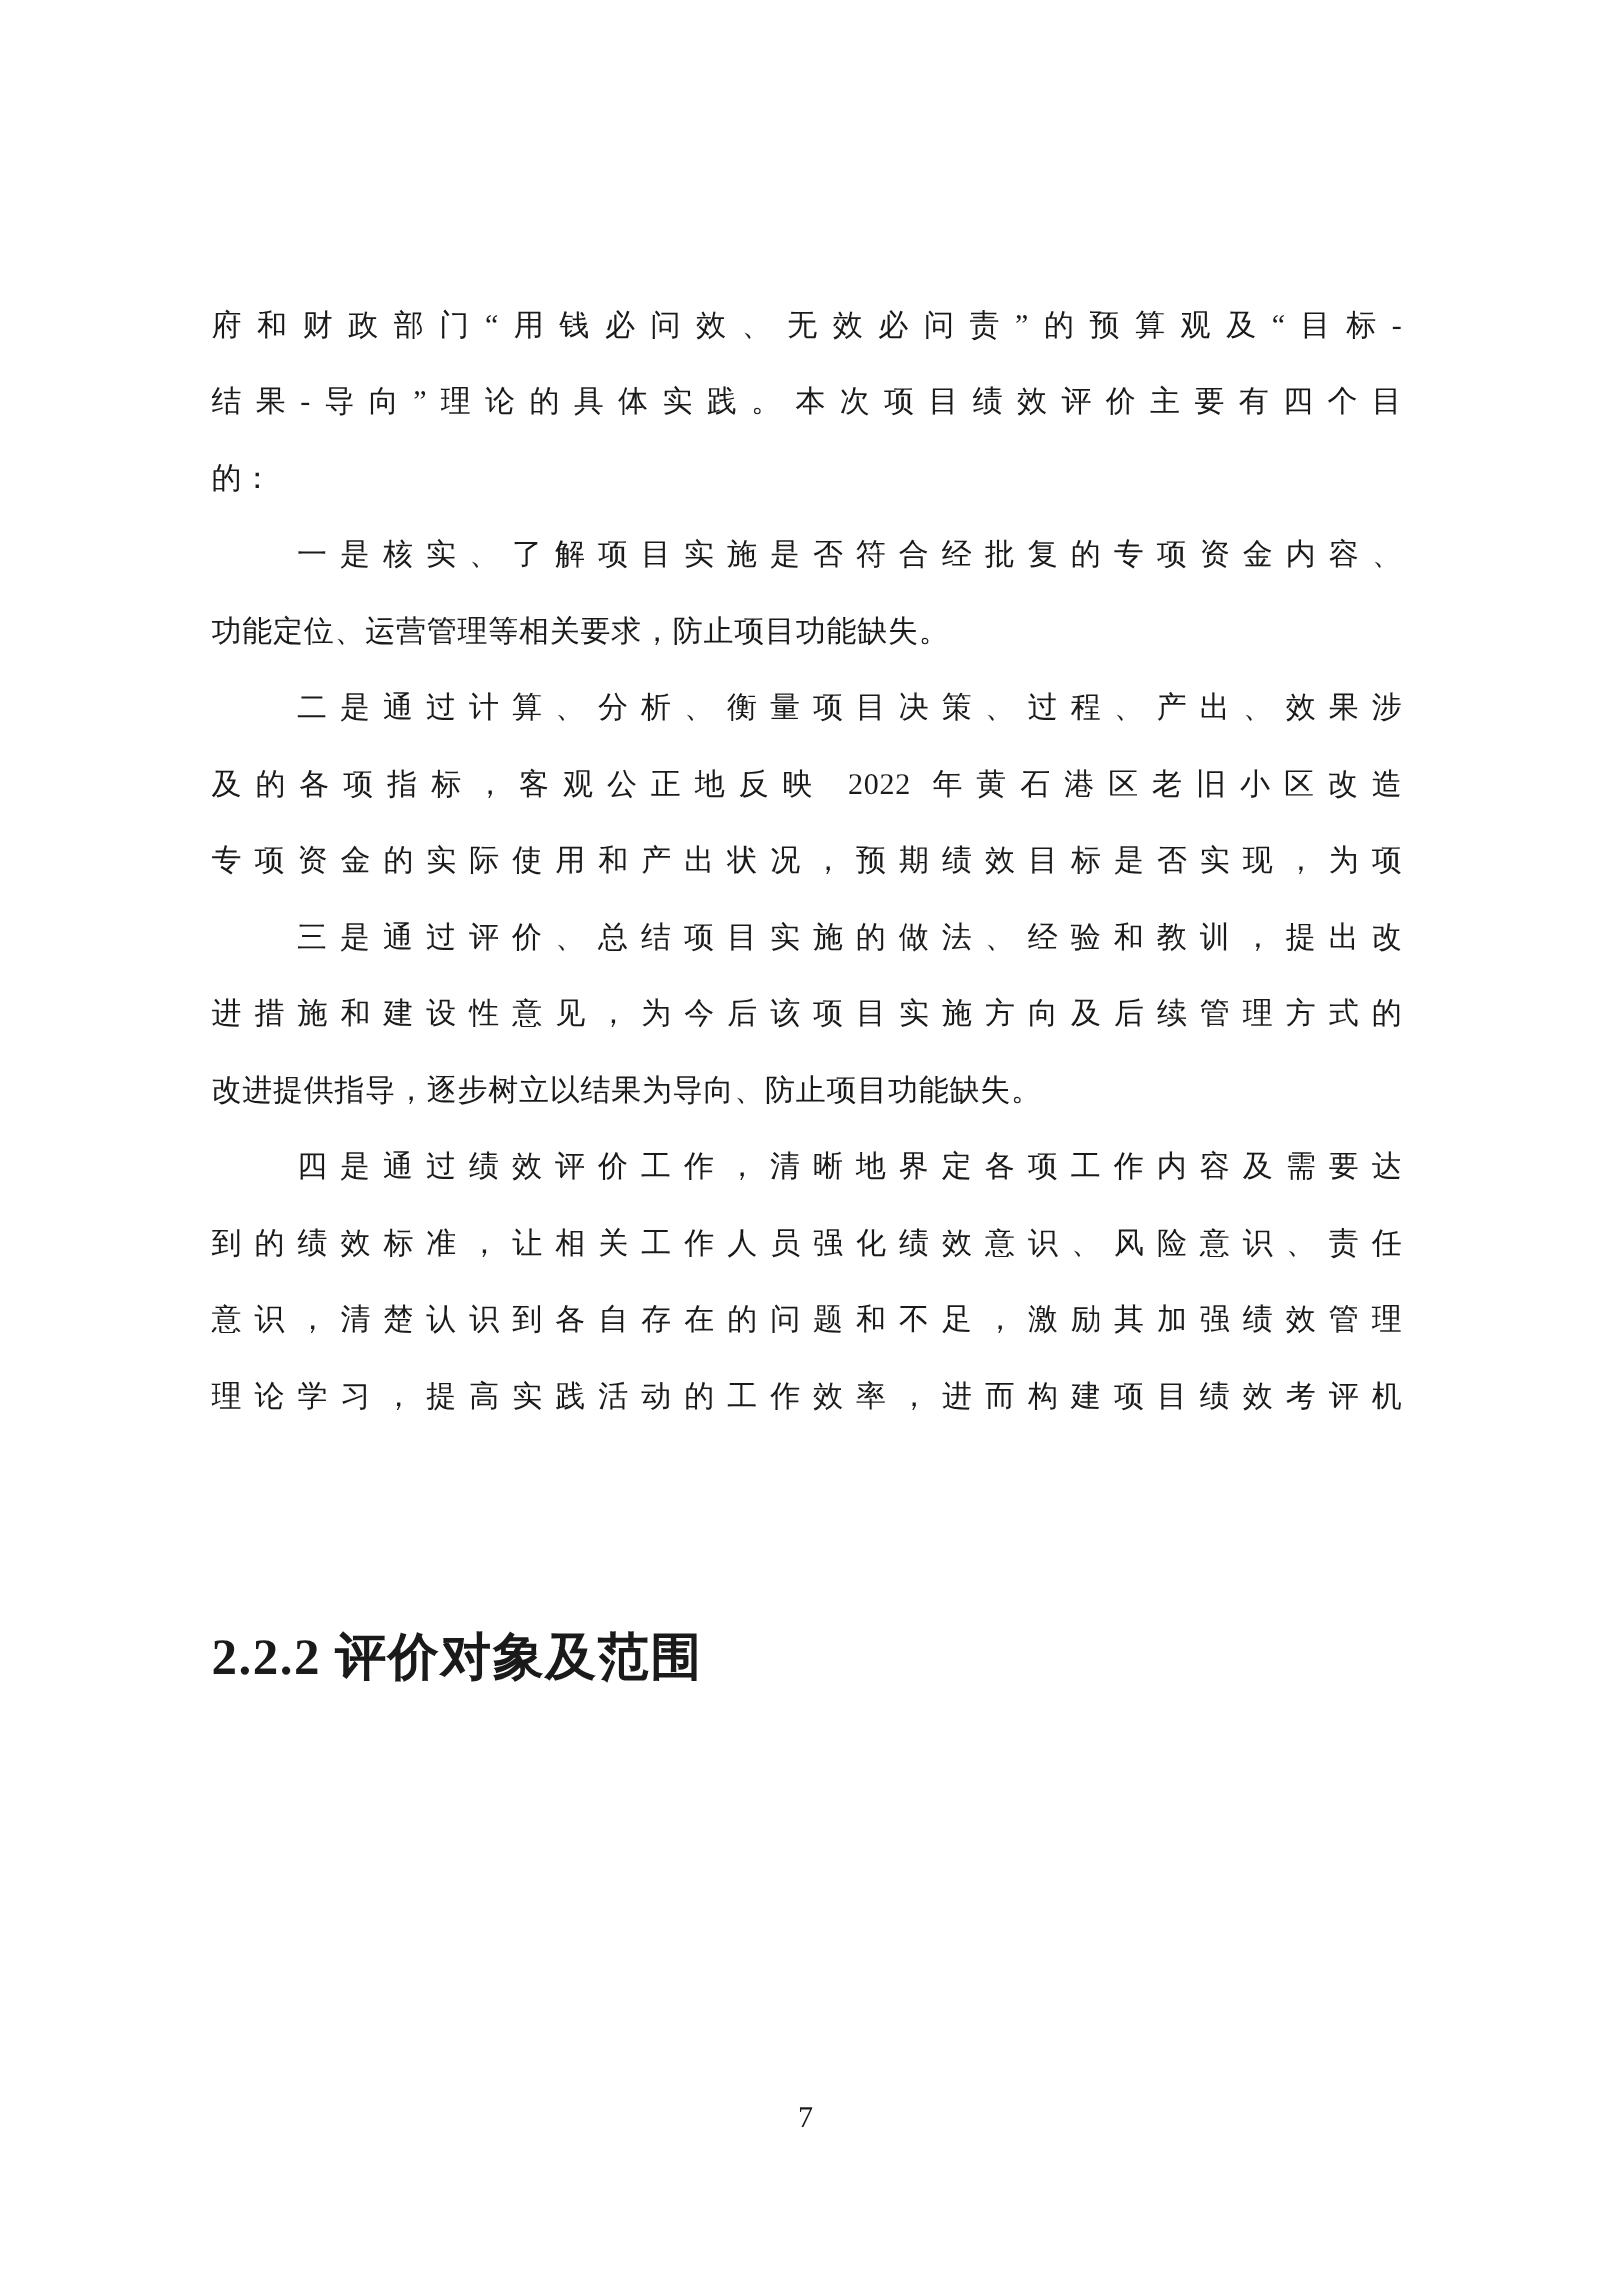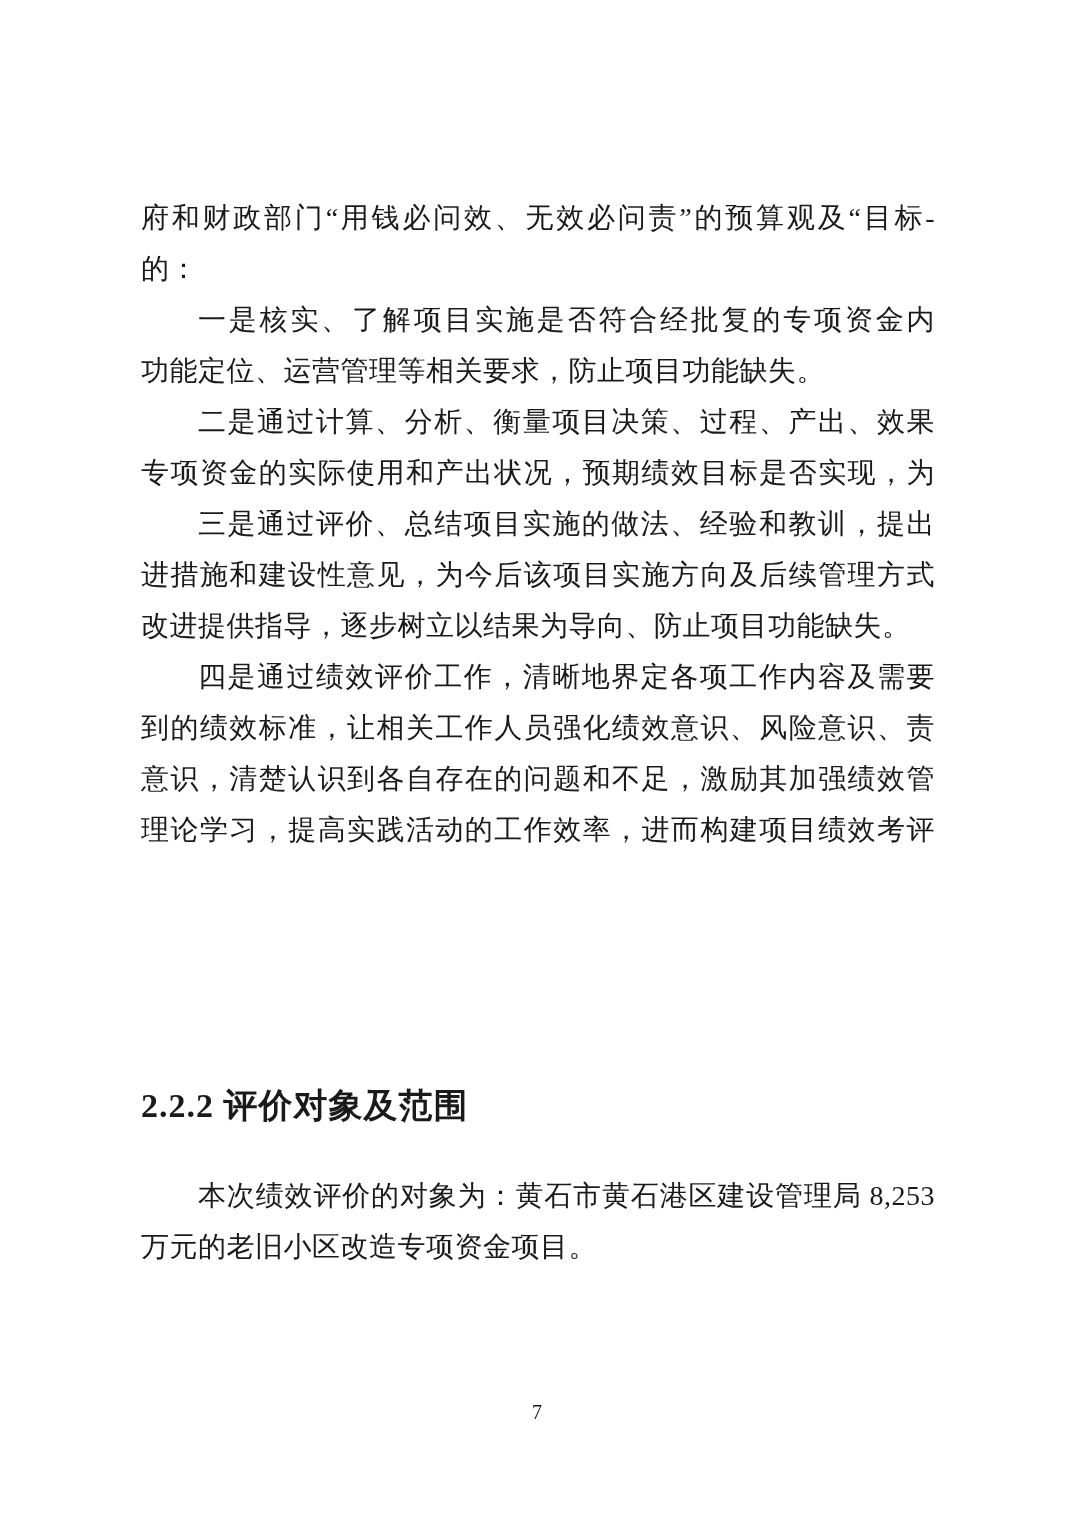--- a/index.html
+++ b/index.html
@@ -10,21 +10,21 @@
     margin: 0 auto;
     background: #ffffff;
     color: #1a1a1a;
     font-family: "Liberation Serif", "DejaVu Serif", serif;
     overflow: hidden;
   }
   .textblock {
     position: absolute;
     left: 141px;
     width: 794px;
-    font-size: 28px;
+    font-size: 20px;
   }
   .tb-main  { top: 192px; }
   .tb-scope { top: 1170px; }
   .line {
     display: block;
     height: 51px;
     line-height: 51px;
     text-align: left;
     overflow: hidden;
     letter-spacing: 0.5px;
@@ -59,40 +59,38 @@
   }
 </style>
 </head>
 <body>
 
 <div class="page">
 
   <div class="textblock tb-main">
 
     <div class="line j">府和财政部门“用钱必问效、无效必问责”的预算观及“目标-</div>
+    <div class="line j">结果-导向”理论的具体实践。本次项目绩效评价主要有四个目</div>
     <div class="line">的：</div>
 
     <div class="line j ind">一是核实、了解项目实施是否符合经批复的专项资金内容、</div>
     <div class="line">功能定位、运营管理等相关要求，防止项目功能缺失。</div>
 
     <div class="line j ind">二是通过计算、分析、衡量项目决策、过程、产出、效果涉</div>
+    <div class="line j">及的各项指标，客观公正地反映 2022 年黄石港区老旧小区改造</div>
     <div class="line j">专项资金的实际使用和产出状况，预期绩效目标是否实现，为项</div>
 
     <div class="line j ind">三是通过评价、总结项目实施的做法、经验和教训，提出改</div>
     <div class="line j">进措施和建设性意见，为今后该项目实施方向及后续管理方式的</div>
     <div class="line">改进提供指导，逐步树立以结果为导向、防止项目功能缺失。</div>
 
     <div class="line j ind">四是通过绩效评价工作，清晰地界定各项工作内容及需要达</div>
     <div class="line j">到的绩效标准，让相关工作人员强化绩效意识、风险意识、责任</div>
     <div class="line j">意识，清楚认识到各自存在的问题和不足，激励其加强绩效管理</div>
     <div class="line j">理论学习，提高实践活动的工作效率，进而构建项目绩效考评机</div>
   </div>
 
   <div class="heading">2.2.2 评价对象及范围</div>
 
-  <div class="textblock tb-scope">
-    <div class="line j ind">本次绩效评价的对象为：黄石市黄石港区建设管理局 8,253</div>
-    <div class="line">万元的老旧小区改造专项资金项目。</div>
-  </div>
 
   <div class="footer">7</div>
 
 </div>
 
 </body></html>

